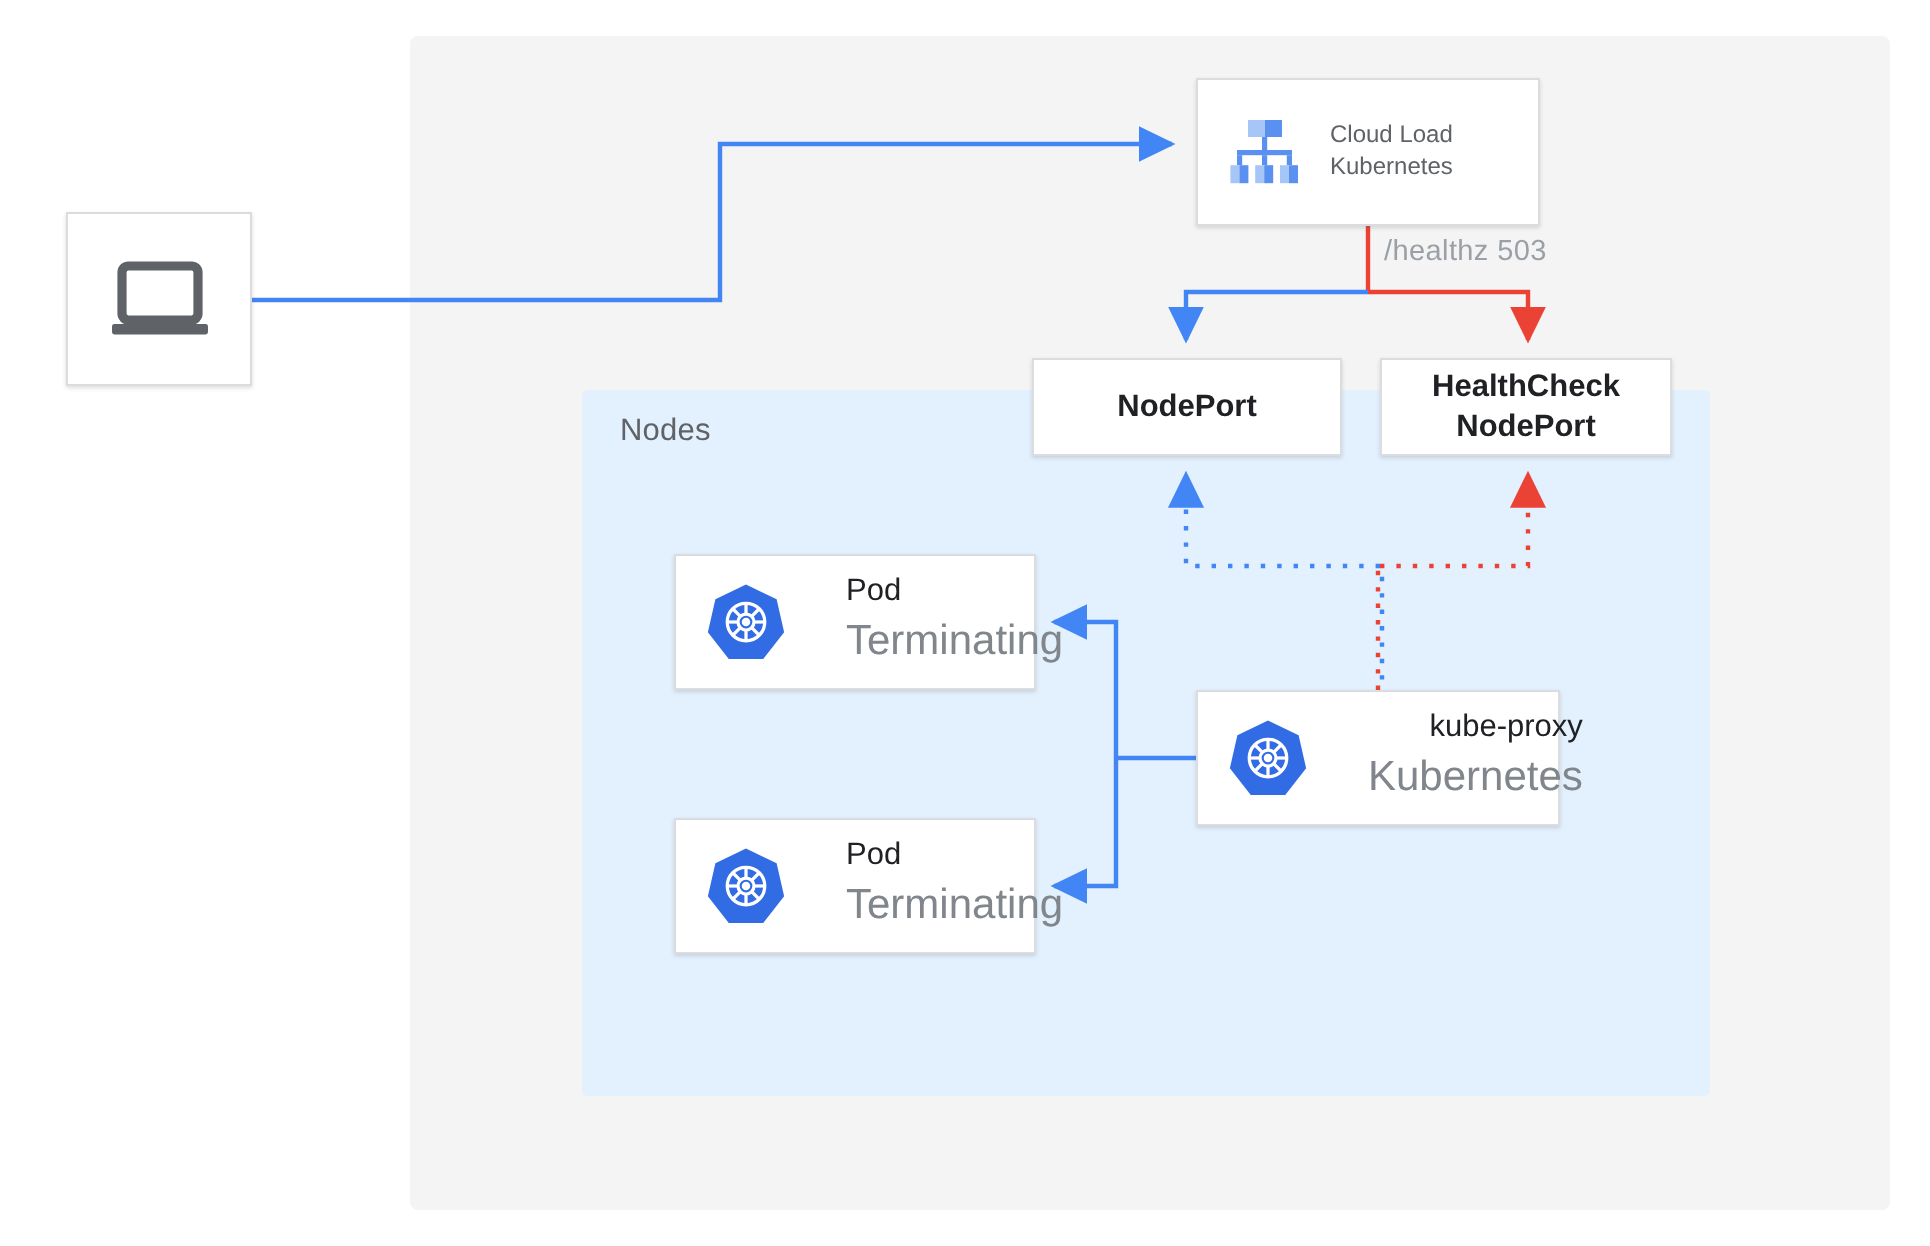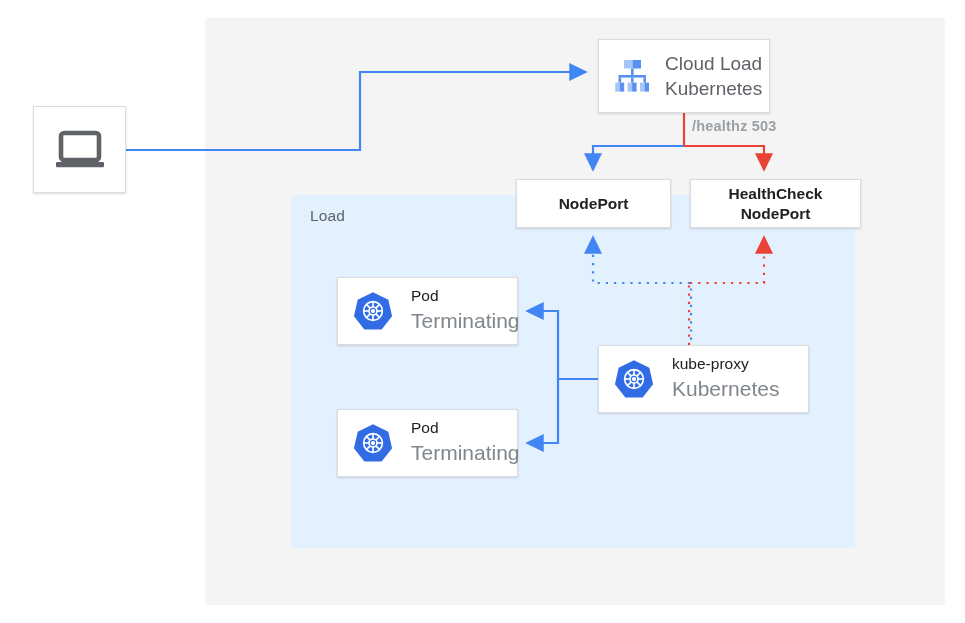--- a/index.html
+++ b/index.html
@@ -31,60 +31,60 @@
   }
   .card.plain{border:1px solid #dadce0;box-shadow:0 1px 2px rgba(60,64,67,.18);}
 
   
   .laptop-card{left:33px;top:106px;width:93px;height:87px;}
   .laptop-icon{position:absolute;left:50%;top:50%;transform:translate(-50%,-50%);}
 
   
   .lb-card{left:598px;top:39px;width:172px;height:74px;display:flex;align-items:center;}
   .lb-icon{width:42px;height:42px;margin-left:12px;flex:0 0 auto;position:relative;}
-  .lb-text{margin-left:12px;font-size:19px;color:#5f6368;line-height:1.32;}
+  .lb-text{margin-left:12px;font-size:12px;color:#5f6368;line-height:1.32;}
 
   
   .np-card{left:516px;top:179px;width:155px;height:49px;}
-  .hc-card{left:690px;top:179px;width:171px;height:49px;}
+  .hc-card{left:690px;top:179px;width:146px;height:49px;}
   .np-label{
     position:absolute;left:0;top:0;width:100%;height:100%;
     display:flex;align-items:center;justify-content:center;text-align:center;
     font-size:15.5px;font-weight:bold;color:#202124;line-height:1.25;
   }
 
   
   .pod-card{left:337px;top:277px;width:181px;height:68px;display:flex;align-items:center;}
   .pod-card2{left:337px;top:409px;width:181px;height:68px;display:flex;align-items:center;}
   .k8s-ico{width:40px;height:40px;margin-left:15px;flex:0 0 auto;}
-  .pod-text{margin-left:18px;}
+  .pod-text{margin-left:30px;}
   .pod-title{font-size:15.5px;color:#202124;line-height:1.35;}
   .pod-sub{font-size:21px;color:#80868b;line-height:1.35;}
 
   
-  .kp-card{left:598px;top:345px;width:211px;height:68px;display:flex;align-items:center;}
+  .kp-card{left:598px;top:345px;width:182px;height:68px;display:flex;align-items:center;text-align:right;}
   .kp-title{font-size:15.5px;color:#202124;line-height:1.35;}
   .kp-sub{font-size:21px;color:#80868b;line-height:1.35;}
 
   
   .healthz{
     position:absolute;left:692px;top:118px;
-    font-size:14.5px;font-weight:bold;color:#9aa0a6;letter-spacing:.2px;
+    font-size:14.5px;font-weight:normal;color:#9aa0a6;letter-spacing:.2px;
   }
 
   svg.wires{position:absolute;left:0;top:0;width:965px;height:623px;overflow:visible;}
 </style>
 </head>
 <body>
 
 <div id="stage">
 
   <div class="outer-panel"></div>
   <div class="nodes-panel"></div>
-  <div class="nodes-label">Load</div>
+  <div class="nodes-label">Nodes</div>
 
   <svg class="wires" viewBox="0 0 965 623">
     <defs>
       <marker id="arrB" markerWidth="9" markerHeight="9" refX="7.6" refY="4.5" orient="auto">
         <path d="M0,0.4 L8.4,4.5 L0,8.6 Z" fill="#4285f4"></path>
       </marker>
       <marker id="arrR" markerWidth="9" markerHeight="9" refX="7.6" refY="4.5" orient="auto">
         <path d="M0,0.4 L8.4,4.5 L0,8.6 Z" fill="#ea4335"></path>
       </marker>
       <marker id="arrBd" markerWidth="9" markerHeight="9" refX="7.2" refY="4.5" orient="auto">

